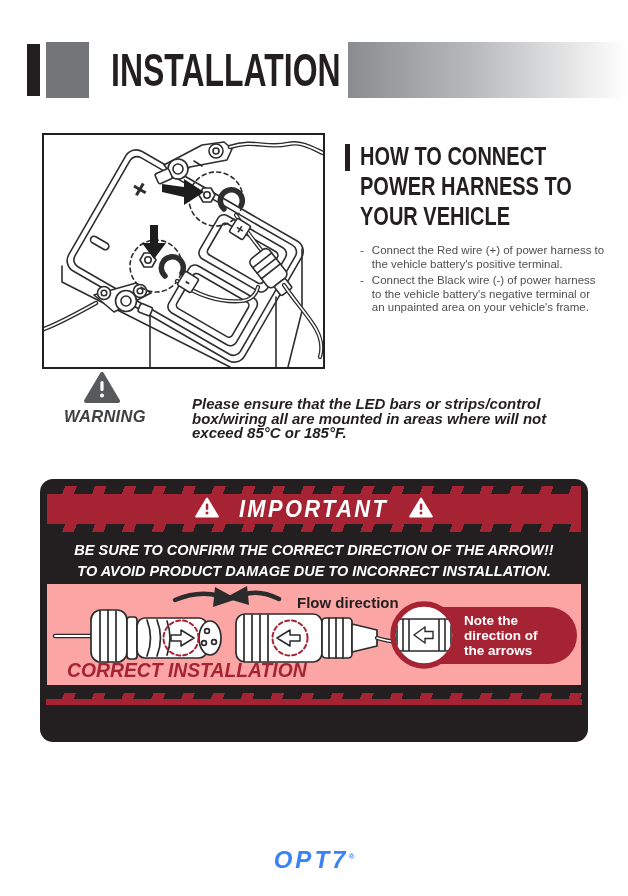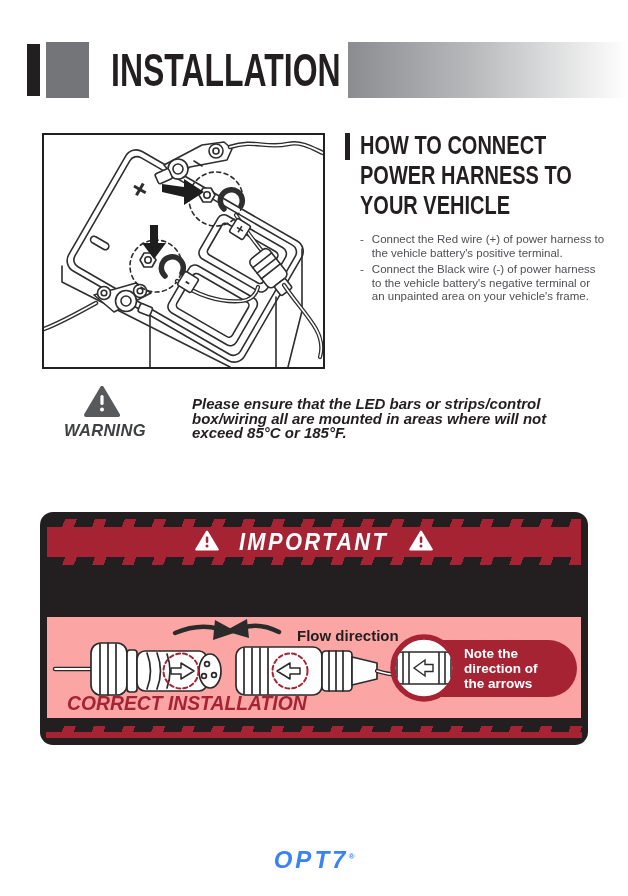--- a/index.html
+++ b/index.html
@@ -15,38 +15,38 @@
                transform:scaleX(0.68); transform-origin:left center; white-space:nowrap; }
   .hdr-grad  { position:absolute; left:348px; top:42px; width:280px; height:56px;
                background:linear-gradient(to right,#8A8C8F 0%,#B9BABC 45%,#FFFFFF 100%); }
 
   
   .diagram-box { position:absolute; left:42px; top:133px; width:283px; height:236px;
                  border:2px solid #231F20; background:#fff; }
   .diagram-box svg { width:100%; height:100%; display:block; }
 
   
-  .howto { position:absolute; left:360px; top:130px; width:245px; }
+  .howto { position:absolute; left:360px; top:141px; width:245px; }
   .howto-bar { position:absolute; left:-15px; top:3px; width:5px; height:27px; background:#231F20; }
   .howto-title { font-size:25px; line-height:30px; font-weight:bold; color:#231F20;
                  transform:scaleX(0.80); transform-origin:left top; white-space:nowrap; }
   .bullets { margin-top:13px; }
   .bullet { display:flex; gap:8px; font-size:11.5px; line-height:13.6px; color:#4E4F52; margin-bottom:3px; }
   .bullet .dash { flex:0 0 auto; }
 
   
-  .warn-badge { position:absolute; left:64px; top:386px; width:76px; text-align:center; }
+  .warn-badge { position:absolute; left:64px; top:372px; width:76px; text-align:center; }
   .warn-tri svg { display:block; margin:0 auto; }
   .warn-label { margin-top:3px; font-size:16.5px; font-weight:bold; font-style:italic;
                 color:#3F4041; letter-spacing:0.3px; }
   .warn-text { position:absolute; left:192px; top:397px; width:392px;
                font-size:15px; font-weight:bold; line-height:14.6px; color:#231F20;font-style:italic; }
 
   
-  .important { position:absolute; left:40px; top:512px; width:548px; height:233px;
+  .important { position:absolute; left:40px; top:479px; width:548px; height:263px;
                background:#231F20; border-radius:13px; padding:7px; }
   .tread { background:repeating-linear-gradient(110deg, #231F20 0 17px, rgba(0,0,0,0) 17px 28px); }
   .imp-redband { position:relative; height:46px; background:#A62334; overflow:hidden; }
   .tread-top { position:absolute; top:0; left:0; right:0; height:8px; }
   .tread-bot { position:absolute; bottom:0; left:0; right:0; height:8px; }
   .imp-title-row { position:absolute; inset:0; display:flex; align-items:center;
                    justify-content:center; gap:16px; }
   .imp-title { color:#fff; font-size:23px; font-weight:bold; font-style:italic;
                letter-spacing:2.5px; transform:scaleX(0.95); }
   .imp-msg { height:50px; padding-top:8px; text-align:center; color:#ffffff;
@@ -214,20 +214,22 @@
             <path d="M12,1.5 L22.8,19.5 H1.2 Z" fill="#fff" stroke="#fff" stroke-width="2" stroke-linejoin="round"></path>
             <rect x="10.8" y="6.5" width="2.5" height="6.5" rx="1.2" fill="#A62334"></rect>
             <circle cx="12" cy="16" r="1.5" fill="#A62334"></circle>
           </svg>
         </span>
       </div>
       <div class="tread tread-bot"></div>
     </div>
 
     <div class="imp-msg">
+      <div>BE SURE TO CONFIRM THE CORRECT DIRECTION OF THE ARROW!!</div>
+      <div>TO AVOID PRODUCT DAMAGE DUE TO INCORRECT INSTALLATION.</div>
     </div>
 
     <div class="imp-white">
       <svg width="534" height="92" viewBox="0 0 534 92">
         <defs>
             <clipPath id="noteclip">
               <circle cx="377" cy="51" r="28.5"></circle>
             </clipPath>
           </defs>
         <g fill="none" stroke="#2b2b2b" stroke-width="1.7" stroke-linejoin="round" stroke-linecap="round">

